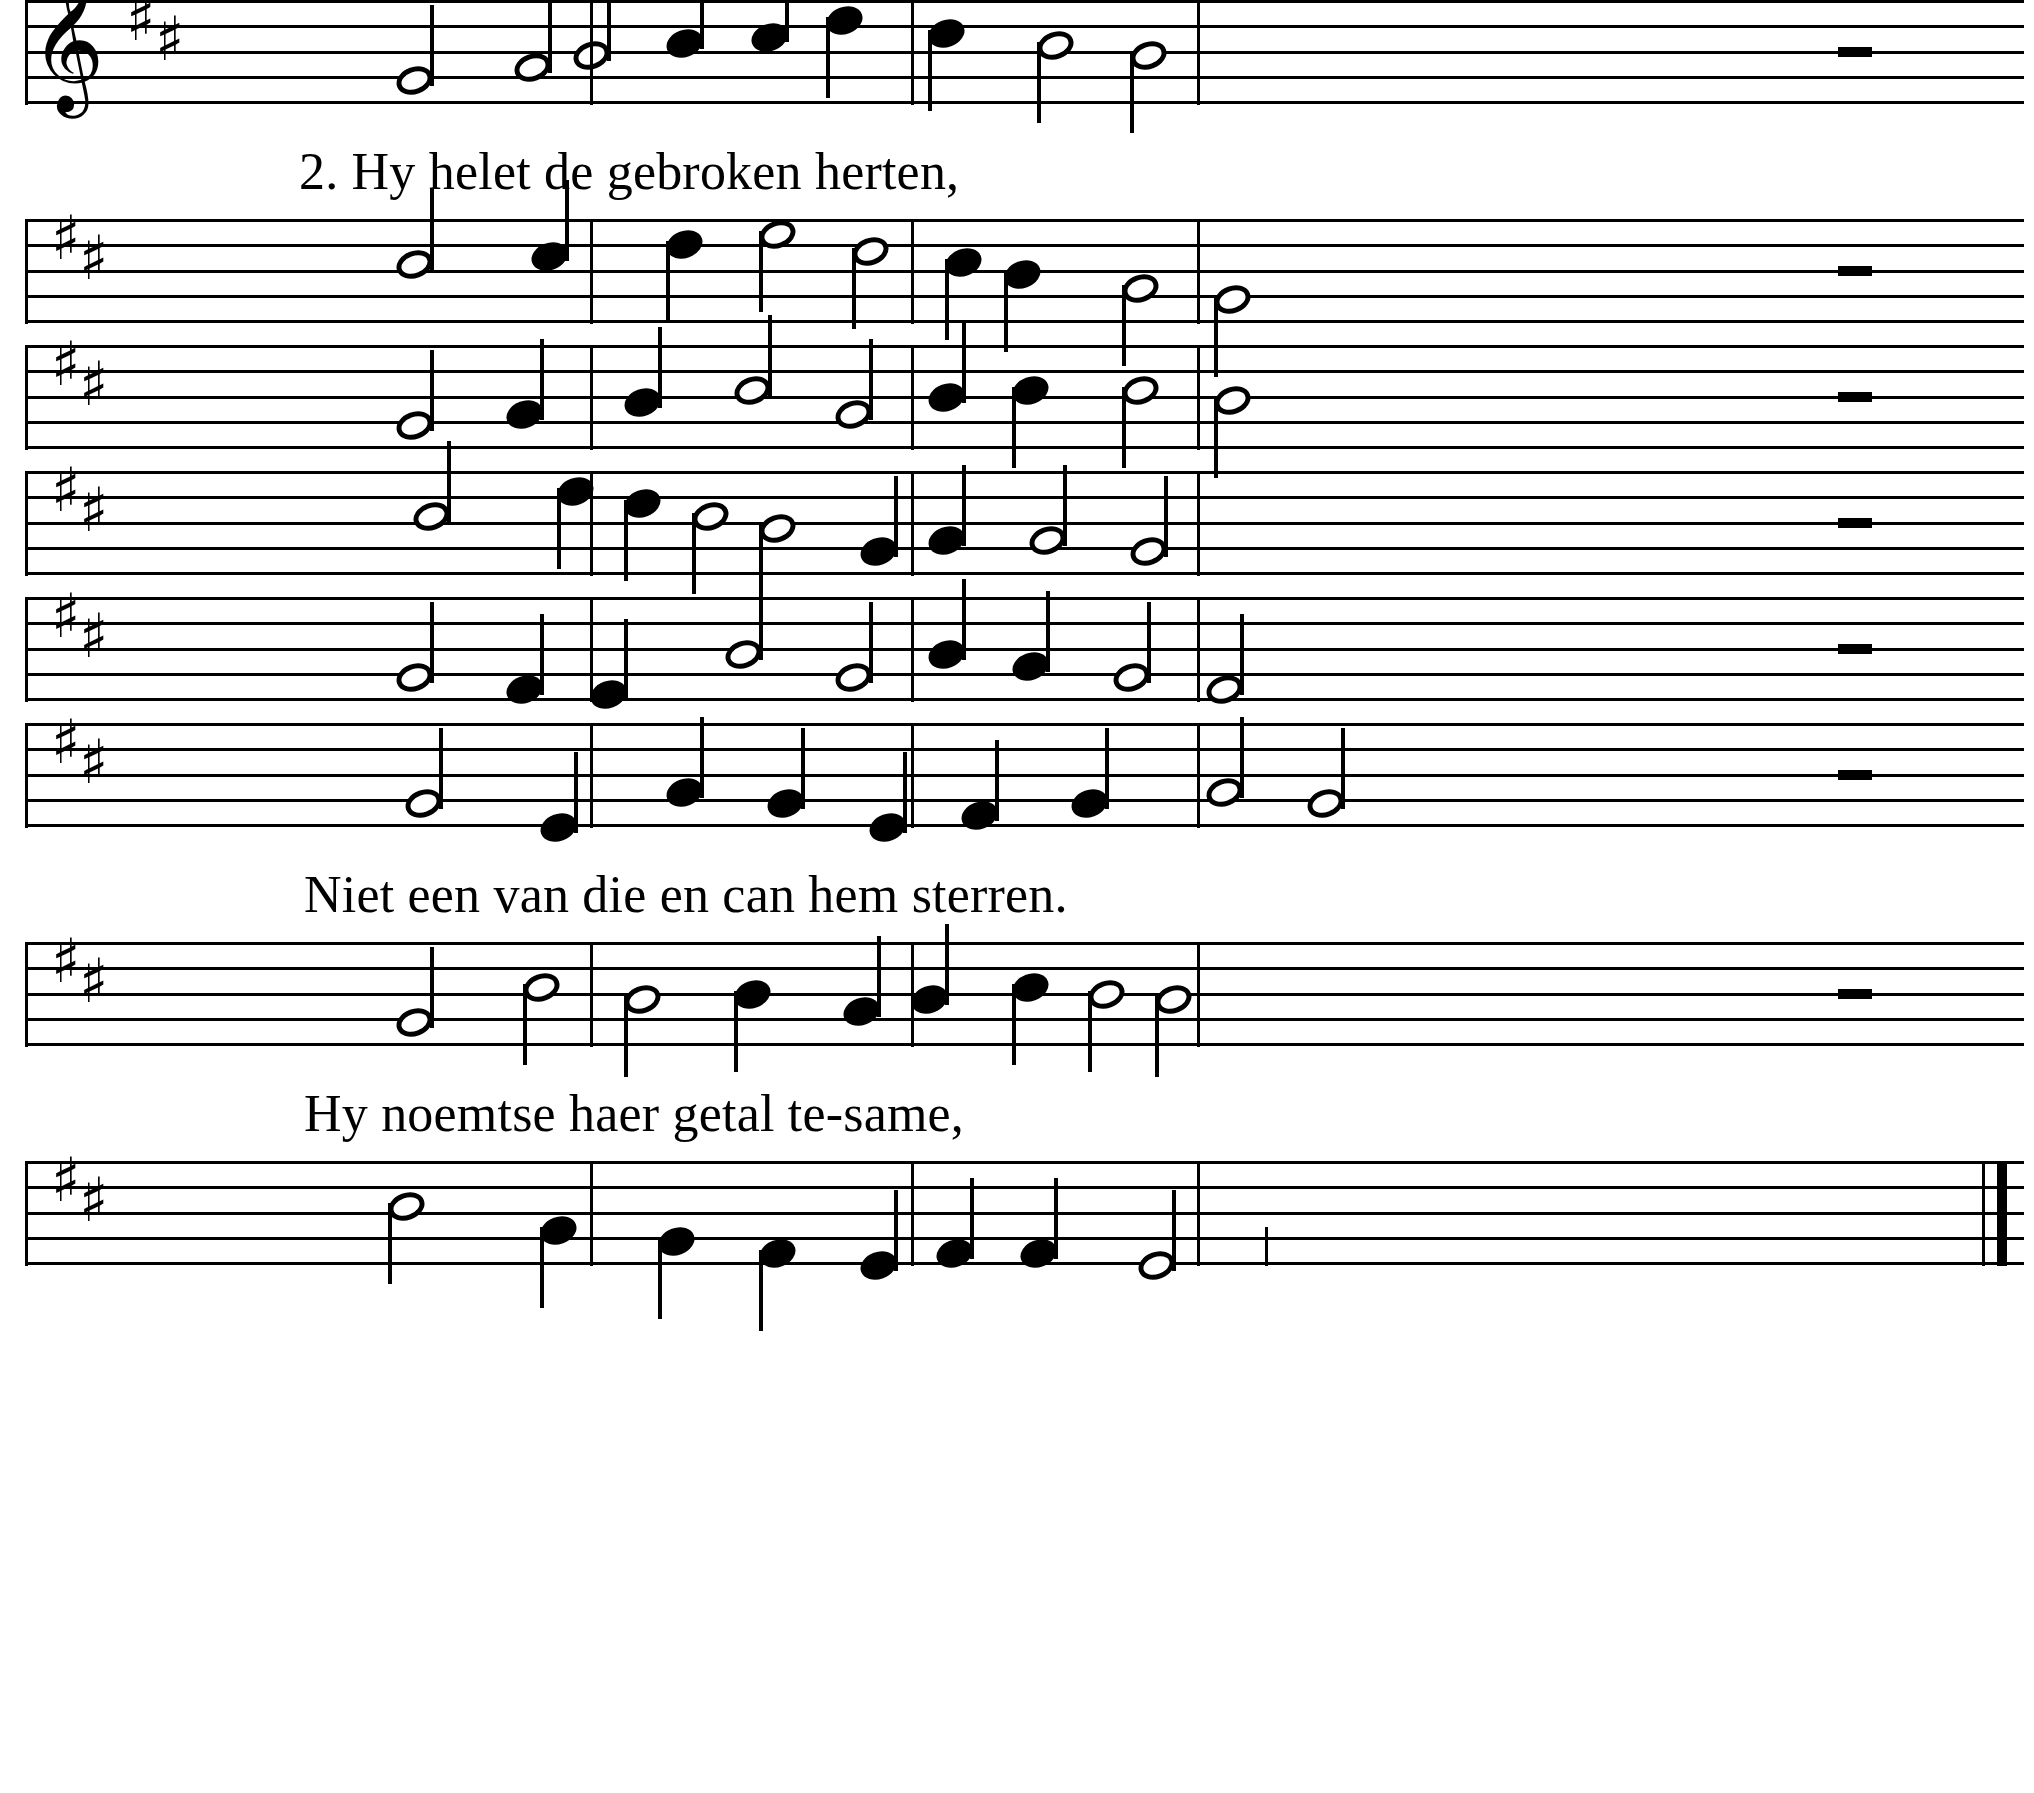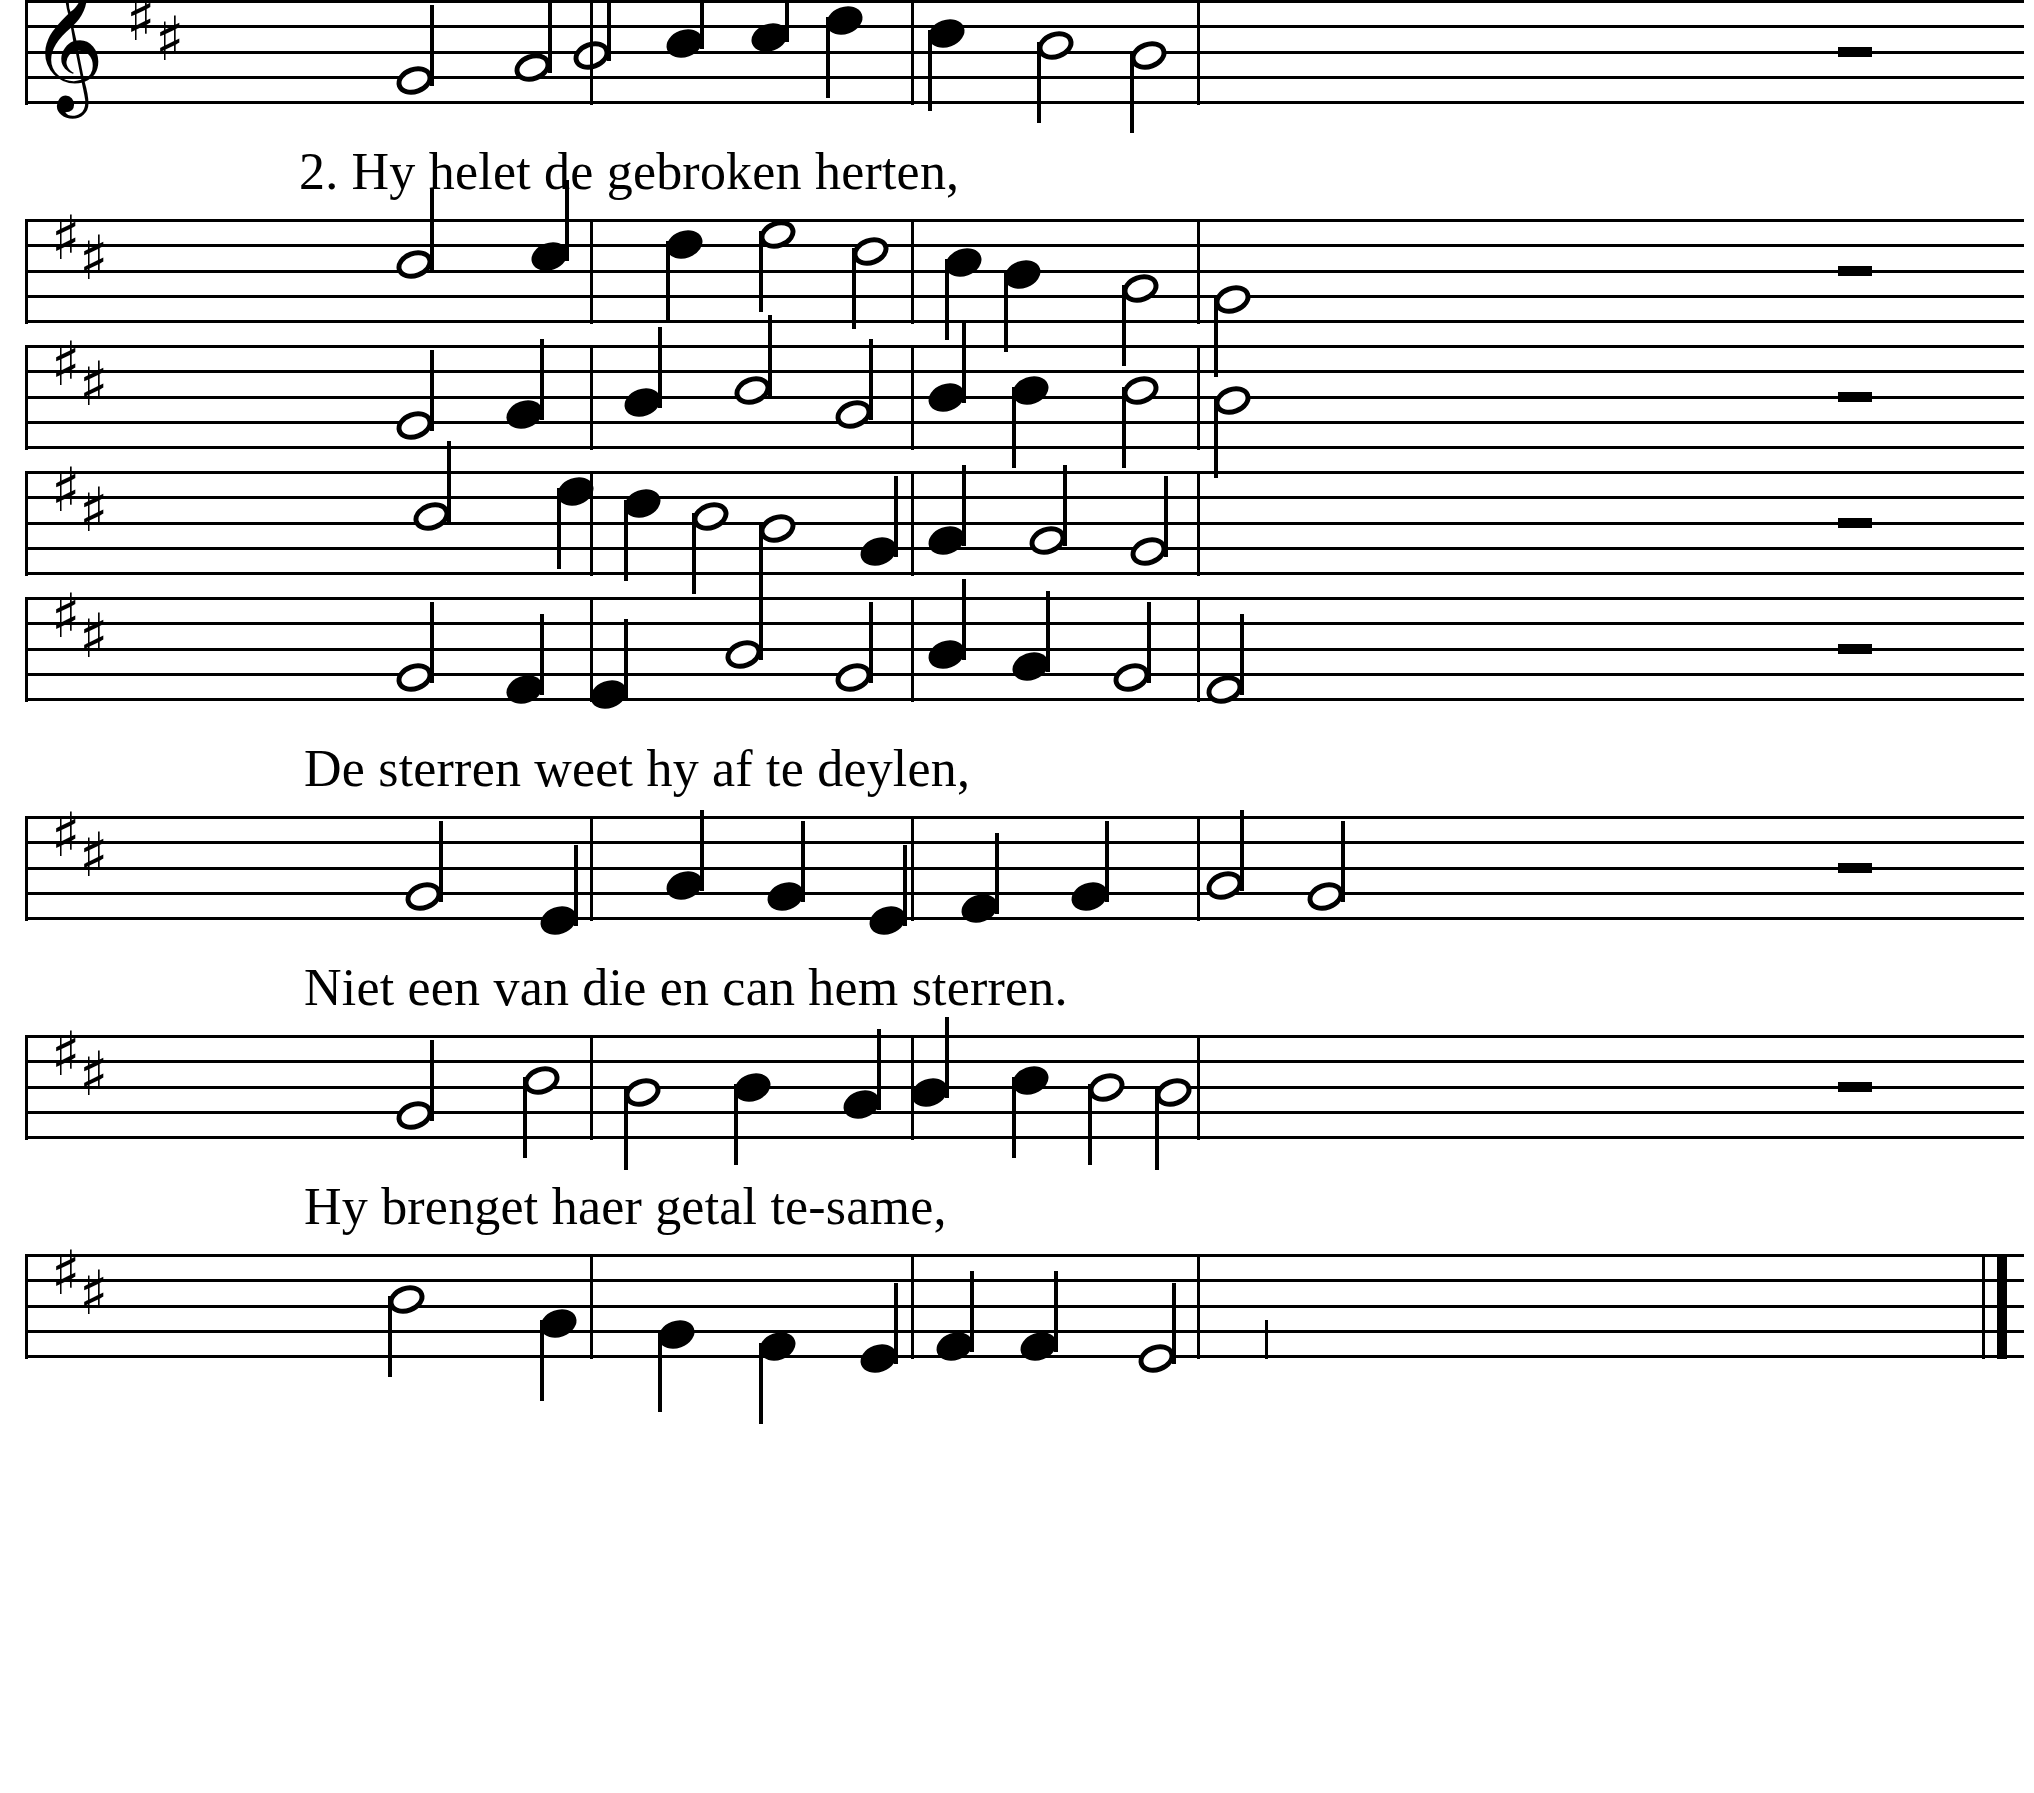--- a/index.html
+++ b/index.html
@@ -312,23 +312,20 @@
           </div>
           <div class="note open" style="left: 1206px; top: 79px;">
             <div class="head"></div>
             <div class="stem up"></div>
           </div>
           <div class="bar" style="left: 590px;"></div>
           <div class="bar" style="left: 911px;"></div>
           <div class="bar" style="left: 1197px;"></div>
           <div class="rest" style="left: 1838px; top: 47px;"></div>
         </div>
-        <div class="lyricwrap">
-          <p class="lyric">De sterren weet hy af te deylen,</p>
-        </div>
       </div>
       <div class="sysblock">
         <div class="staff">
           <div class="lines">
             <i></i>
             <i></i>
             <i></i>
             <i></i>
             <i></i>
           </div>
@@ -427,21 +424,21 @@
           <div class="note open" style="left: 1155px; top: 44px;">
             <div class="head"></div>
             <div class="stem down"></div>
           </div>
           <div class="bar" style="left: 590px;"></div>
           <div class="bar" style="left: 911px;"></div>
           <div class="bar" style="left: 1197px;"></div>
           <div class="rest" style="left: 1838px; top: 47px;"></div>
         </div>
         <div class="lyricwrap">
-          <p class="lyric">Hy brenget haer getal te-same,</p>
+          <p class="lyric">Hy noemtse haer getal te-same,</p>
         </div>
       </div>
       <div class="sysblock">
         <div class="staff">
           <div class="lines">
             <i></i>
             <i></i>
             <i></i>
             <i></i>
             <i></i>

